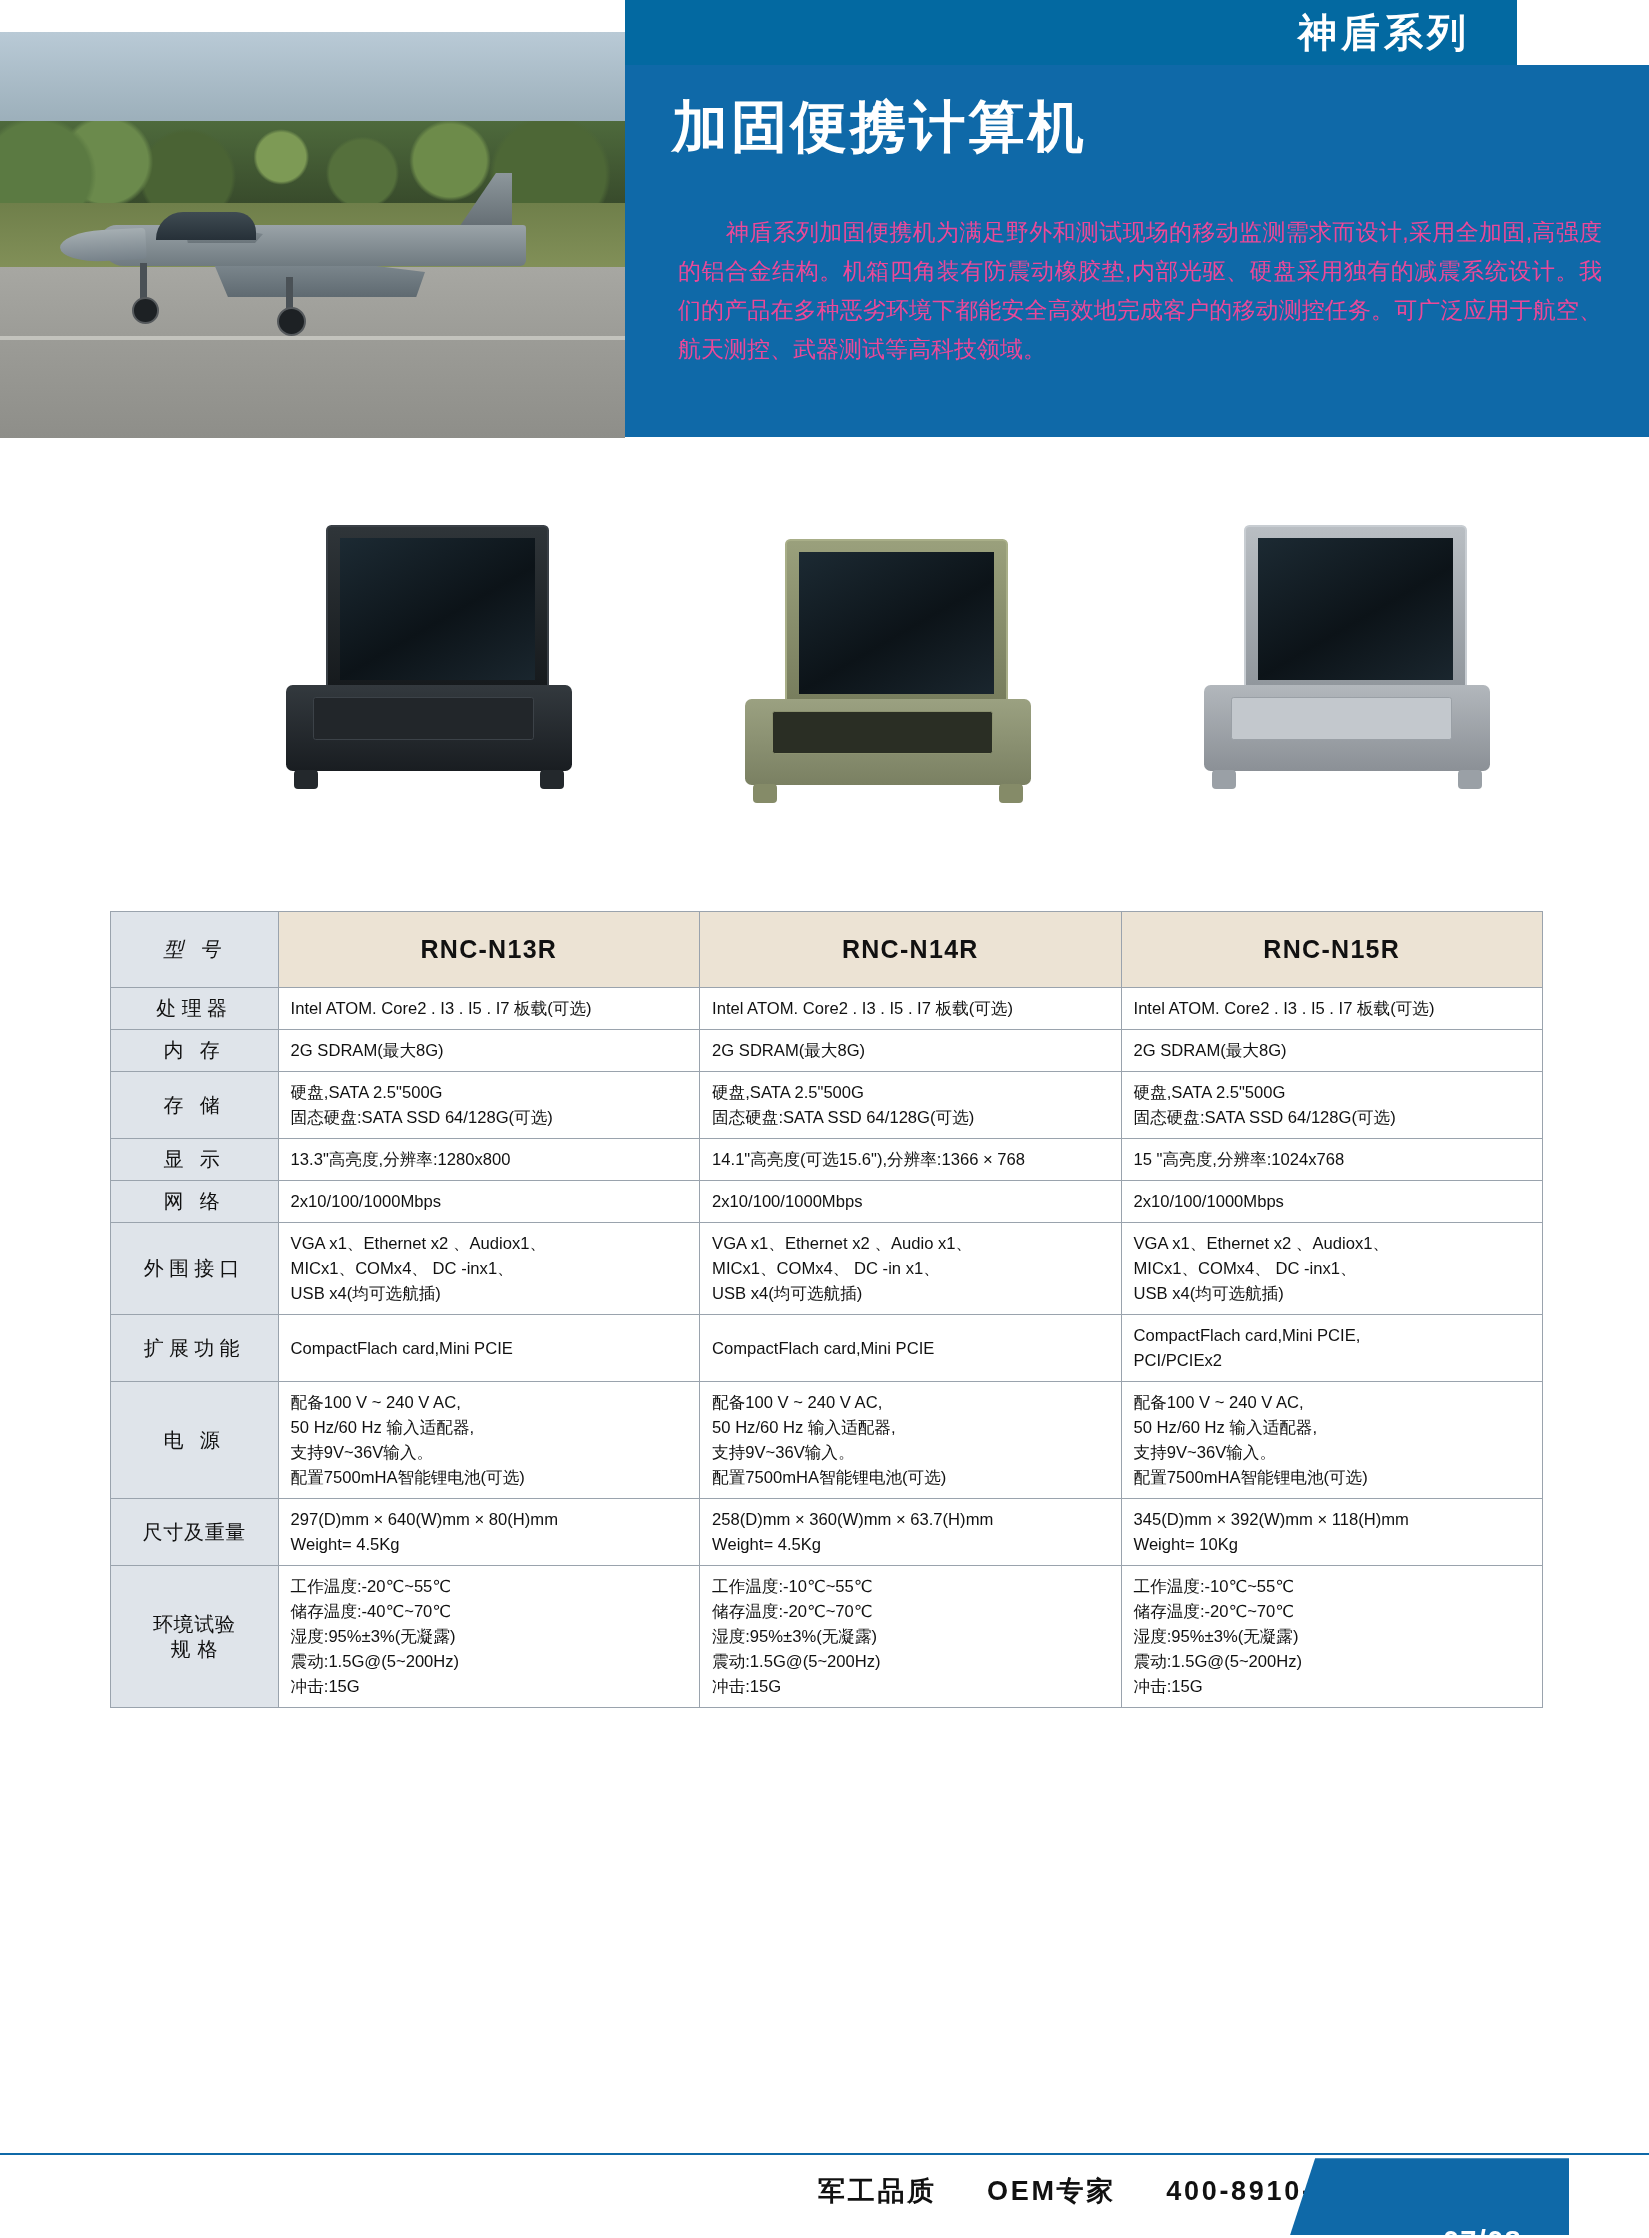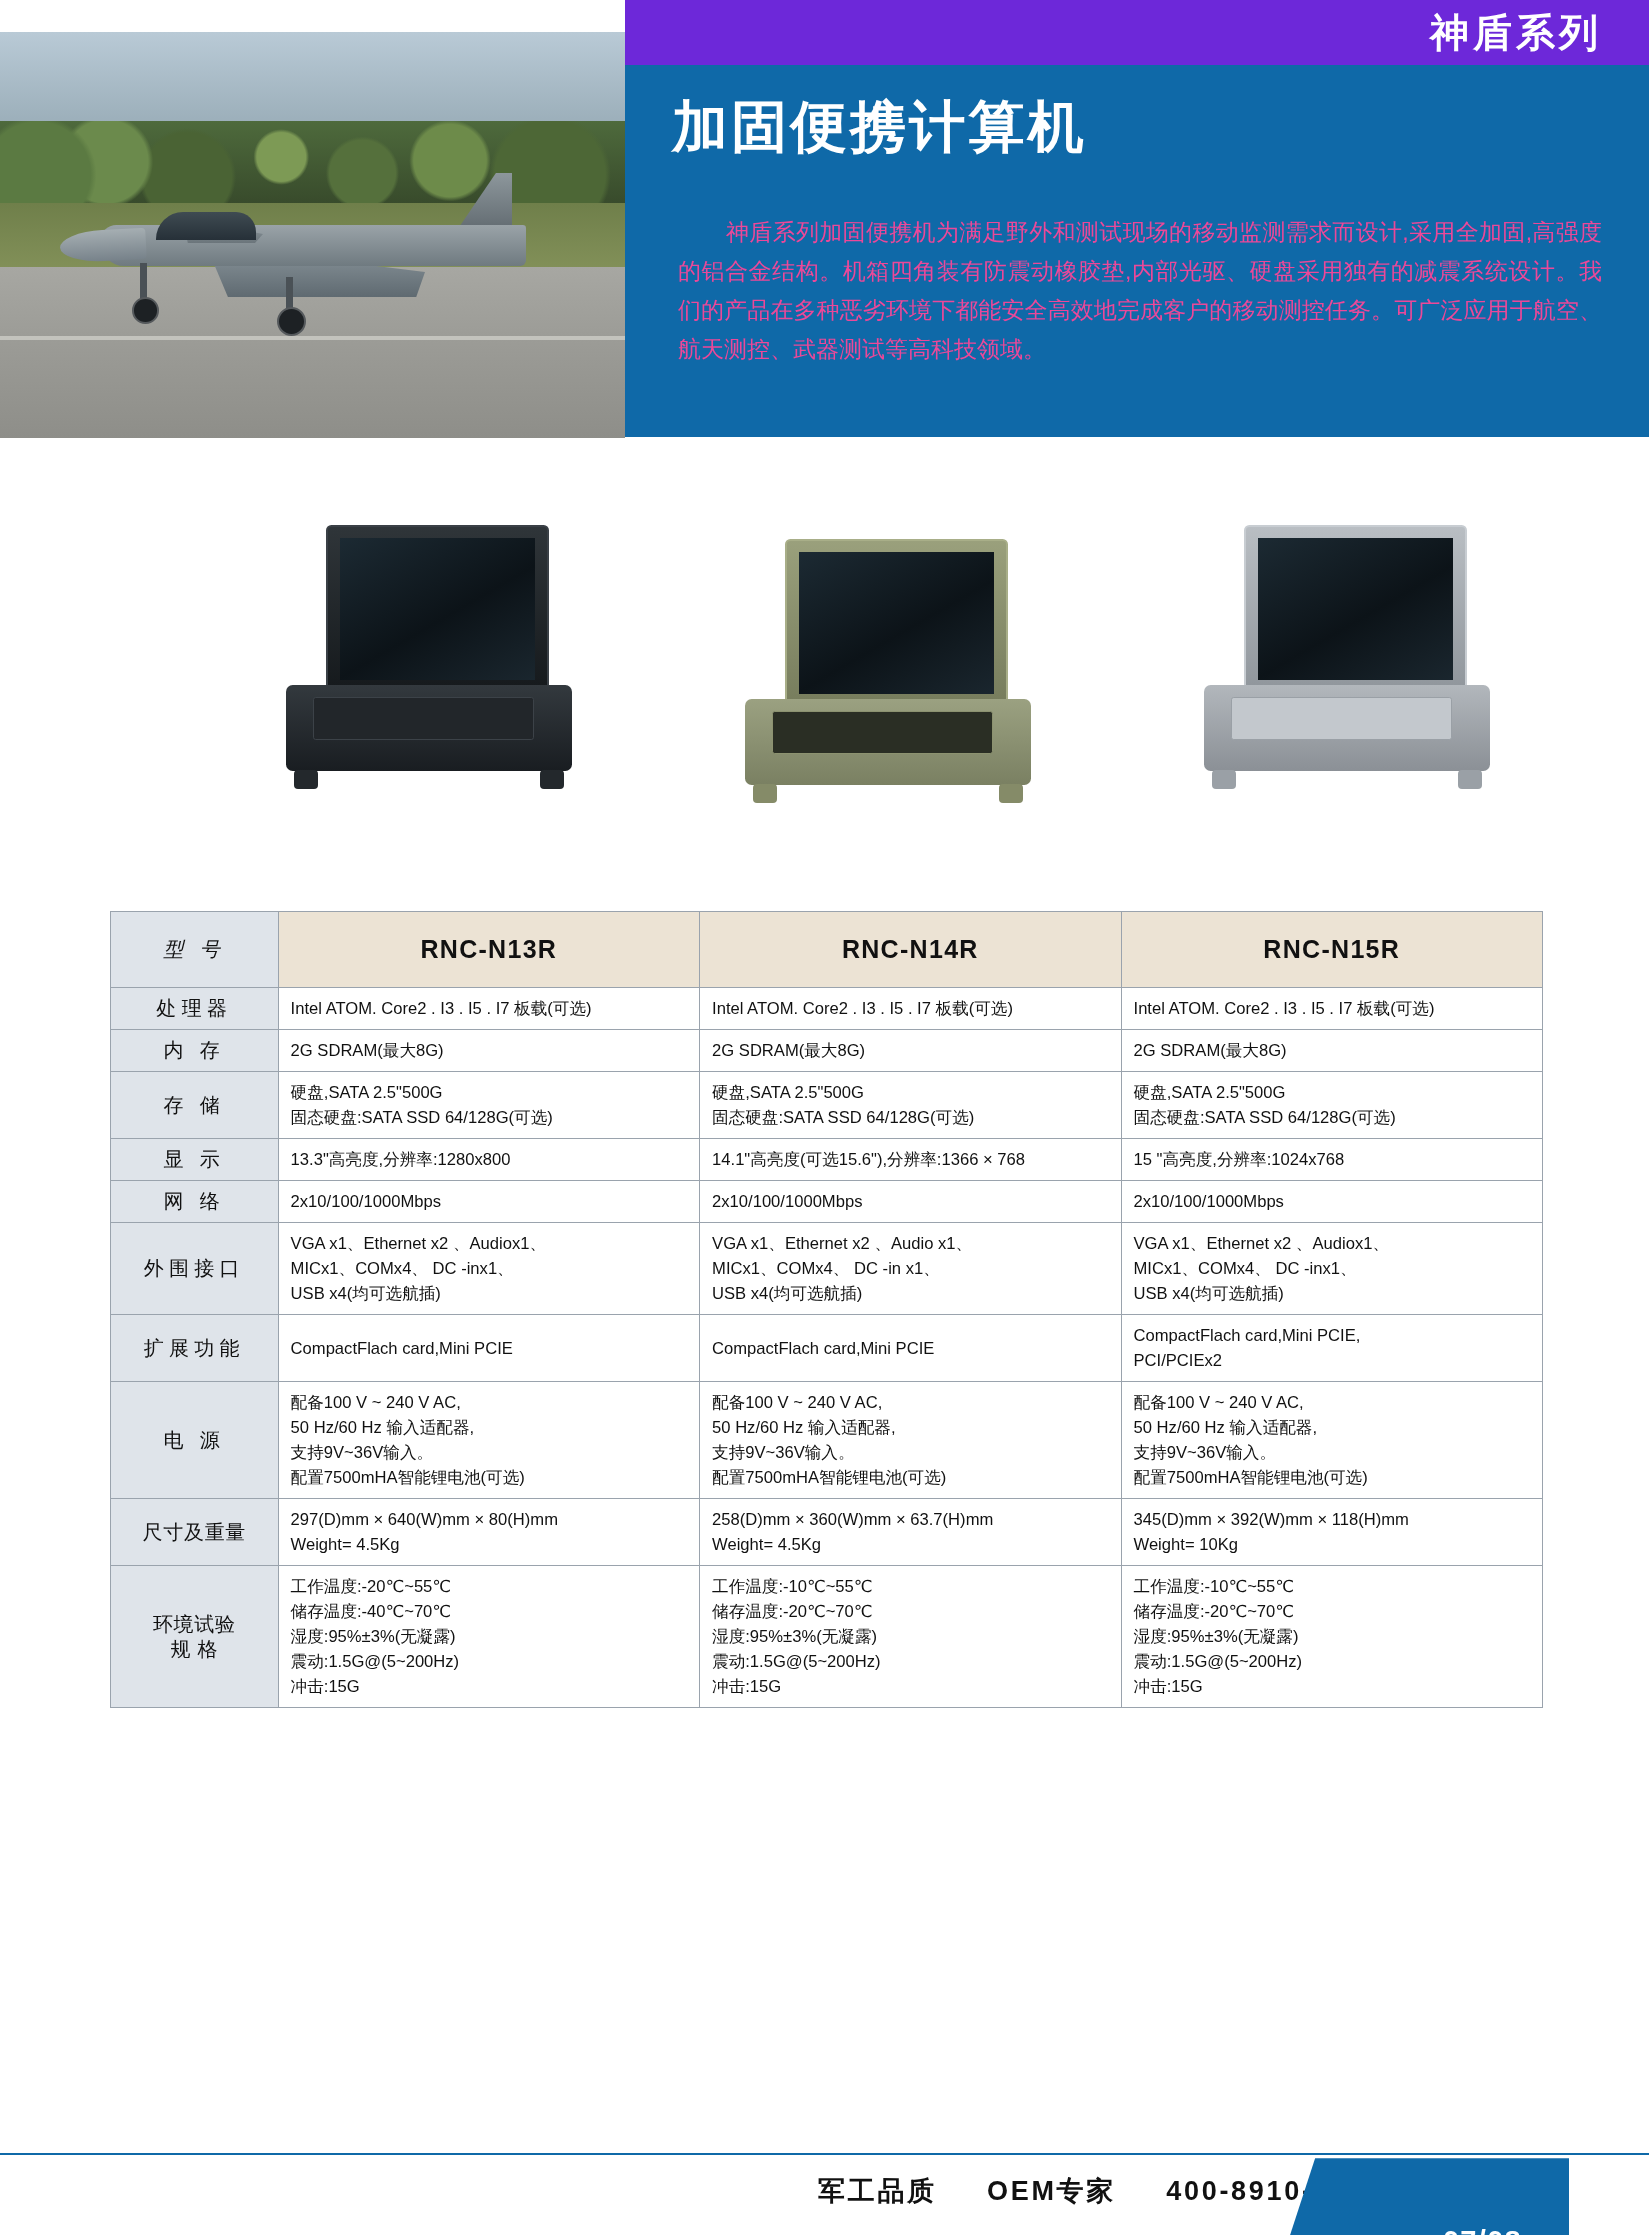--- a/index.html
+++ b/index.html
@@ -110,23 +110,23 @@
   }
   .jet-wheel {
     position: absolute;
     background: #1d2124;
     border-radius: 50%;
     border: 2.7px solid #55595c;
   }
   .header-band {
     position: absolute;
     left: 625px; top: 0;
-    width: 1024px;
+    width: 892px;
     height: 65px;
-    background: #6d28d9;
+    background: #0369a1;
     text-align: right;
   }
   .header-band-title {
     position: absolute;
     right: 47px;
     top: 9.3px;
     color: #ffffff;
     font-size: 39px;
     font-weight: bold;
     letter-spacing: 4px;

